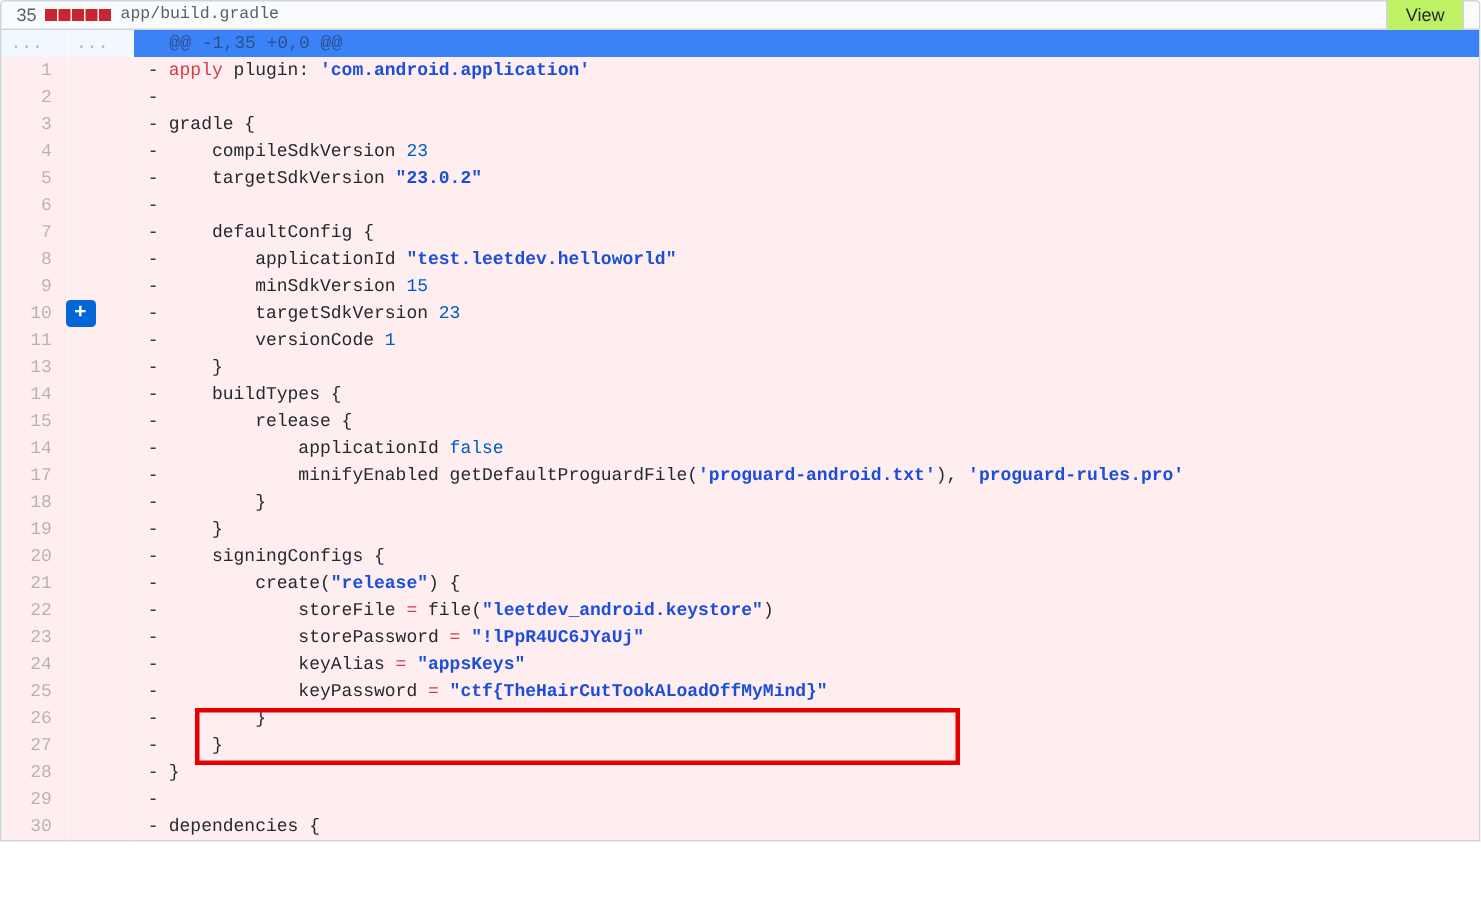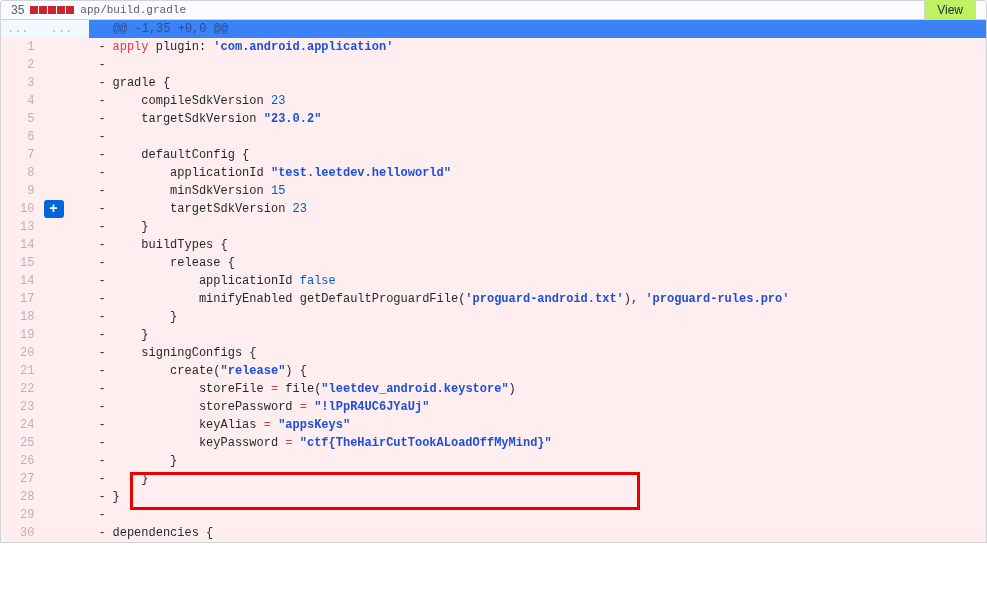--- a/index.html
+++ b/index.html
@@ -200,20 +200,25 @@
           <td class="code-col"><span class="marker">-</span><span>        minSdkVersion </span><span class="tok-num">15</span></td>
         </tr>
         <tr>
           <td class="num-col">10</td>
           <td class="num-col" style="position: relative;">
             <div class="add-btn">+</div>
           </td>
           <td class="code-col"><span class="marker">-</span><span>        targetSdkVersion </span><span class="tok-num">23</span></td>
         </tr>
         <tr>
+          <td class="num-col">11</td>
+          <td class="num-col" style="position: relative;"></td>
+          <td class="code-col"><span class="marker">-</span><span>        versionCode </span><span class="tok-num">1</span></td>
+        </tr>
+        <tr>
           <td class="num-col">13</td>
           <td class="num-col" style="position: relative;"></td>
           <td class="code-col"><span class="marker">-</span><span>    }</span></td>
         </tr>
         <tr>
           <td class="num-col">14</td>
           <td class="num-col" style="position: relative;"></td>
           <td class="code-col"><span class="marker">-</span><span>    buildTypes {</span></td>
         </tr>
         <tr>

